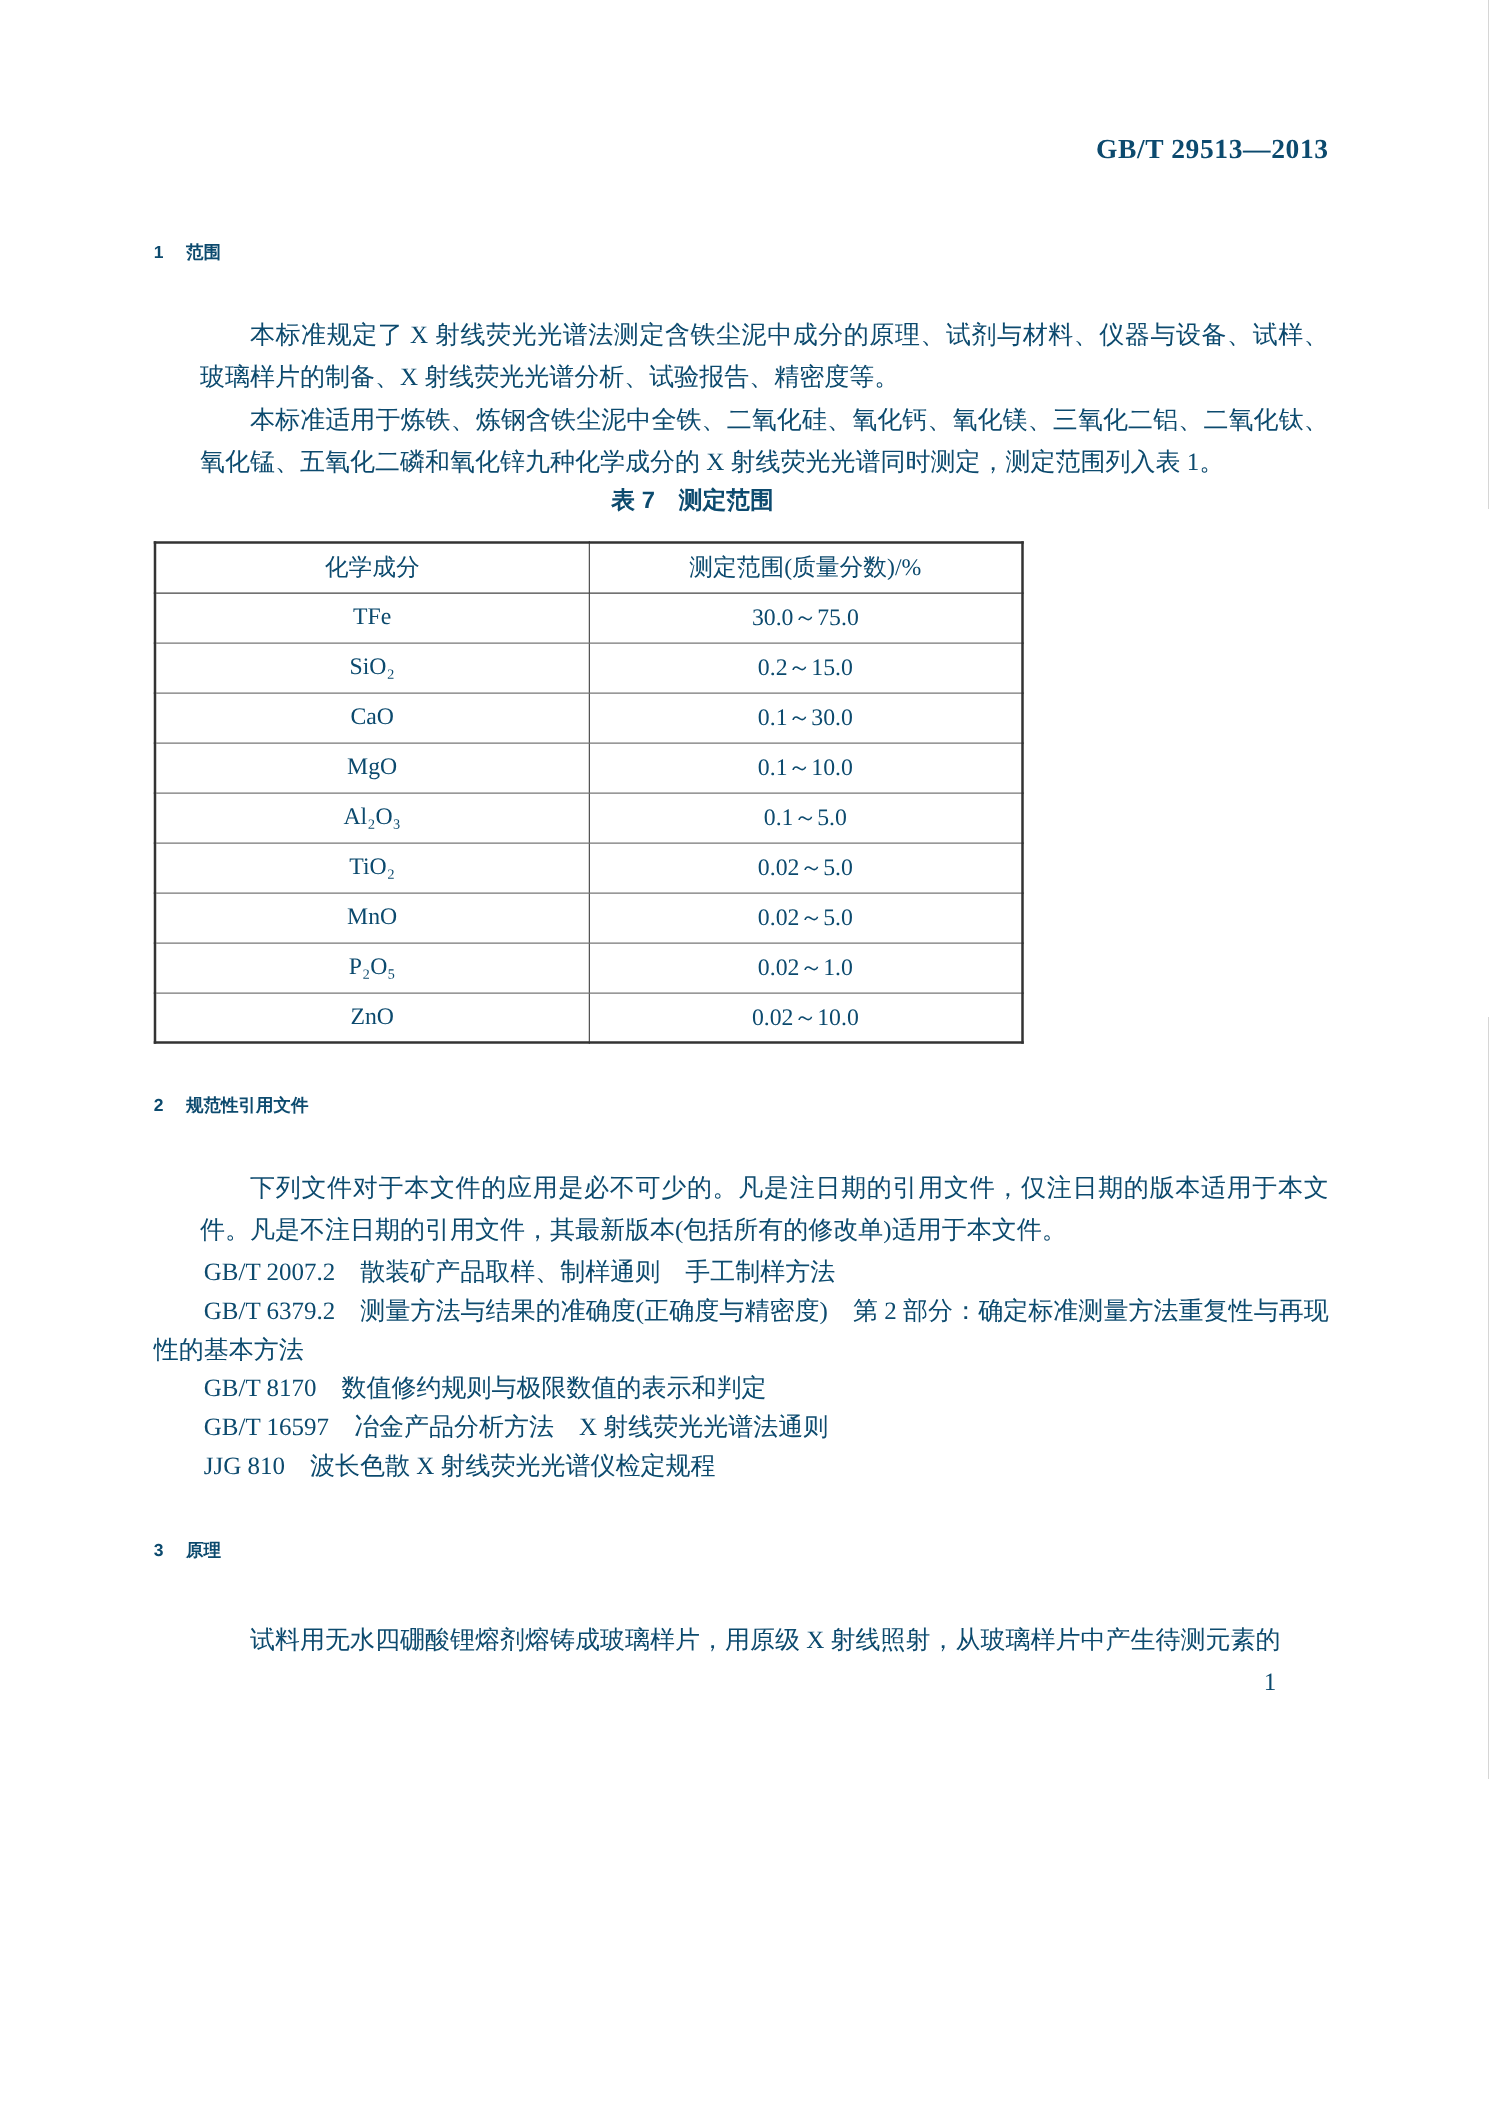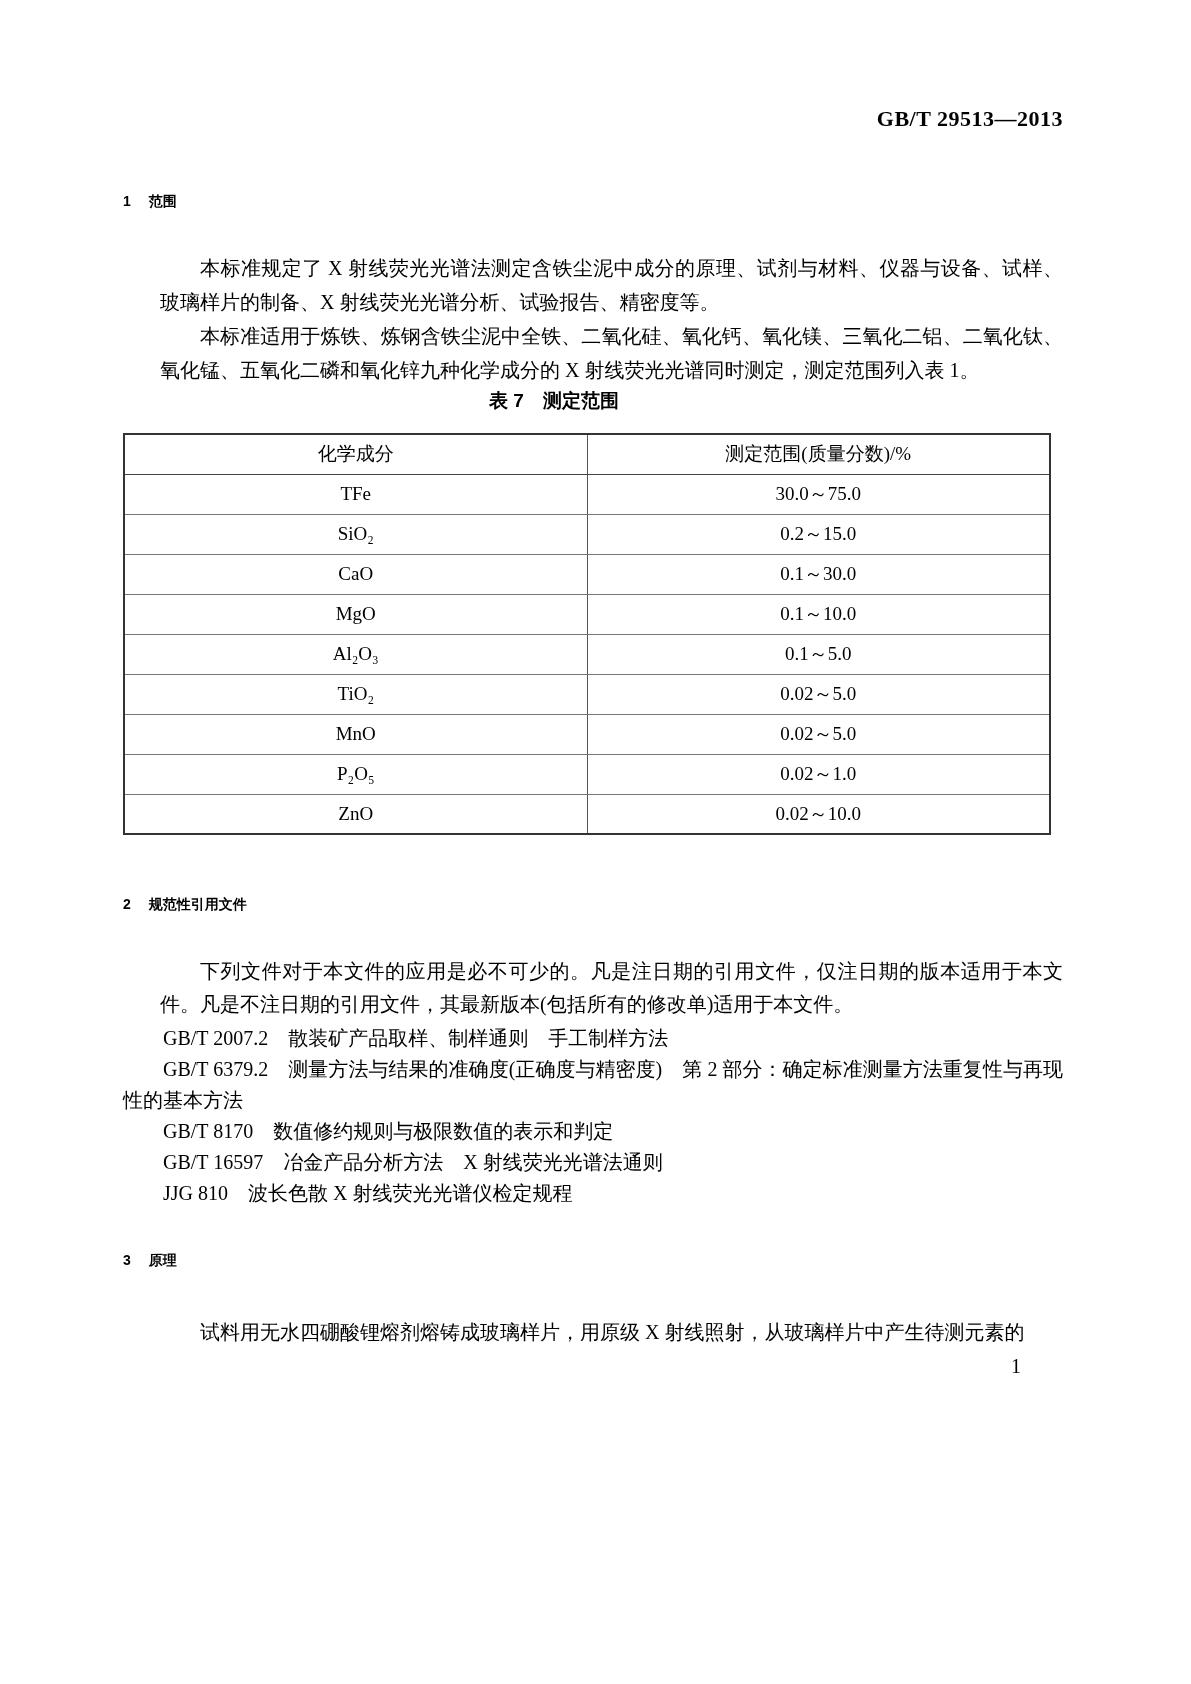--- a/index.html
+++ b/index.html
@@ -3,21 +3,21 @@
 <meta charset="utf-8">
 <style>
   * { margin: 0; padding: 0; box-sizing: border-box; }
   html, body { background: #9a9a9a; }
   .page {
     position: relative;
     width: 1191px;
     height: 1684px;
     margin: 0 auto;
     background: #ffffff;
-    color: #000000;
+    color: #0c4a6e;
     padding: 0 128px 0 123px;
     overflow: hidden;
     font-family: "Liberation Serif", "DejaVu Serif", serif;
   }
   .doc-header {
     margin-top: 106px;
     text-align: right;
     font-family: "Liberation Serif", "DejaVu Serif", serif;
     font-weight: bold;
     font-size: 22px;
@@ -52,40 +52,40 @@
     margin-top: 2px;
     width: 862px;
     text-align: center;
     font-family: "Liberation Sans", "DejaVu Sans", sans-serif;
     font-weight: bold;
     font-size: 19px;
     line-height: 24px;
   }
   table.range-table {
     margin-top: 20px;
-    width: 928px;
+    width: 696px;
     border-collapse: collapse;
     table-layout: fixed;
     font-size: 19px;
   }
   table.range-table th, table.range-table td {
     height: 40px;
     text-align: center;
     vertical-align: middle;
     font-weight: normal;
     border-top: 1px solid #777;
     border-bottom: 1px solid #777;
   }
   table.range-table th { border-bottom: 1px solid #444; }
   table.range-table th:first-child, table.range-table td:first-child {
     border-right: 1px solid #555;
     width: 50%;
   }
   table.range-table { border: 2px solid #333; }
-  #sec2-heading { margin-top: 56px; }
+  #sec2-heading { margin-top: 36px; }
   #sec2-para { margin-top: 38px; line-height: 33px; }
   .refs { margin-top: 2px; }
   .ref-line {
     font-size: 20px;
     line-height: 31px;
     text-indent: 2em;
     text-align: justify;
   }
   #sec3-heading { margin-top: 38px; }
   #sec3-para { margin-top: 42px; }

